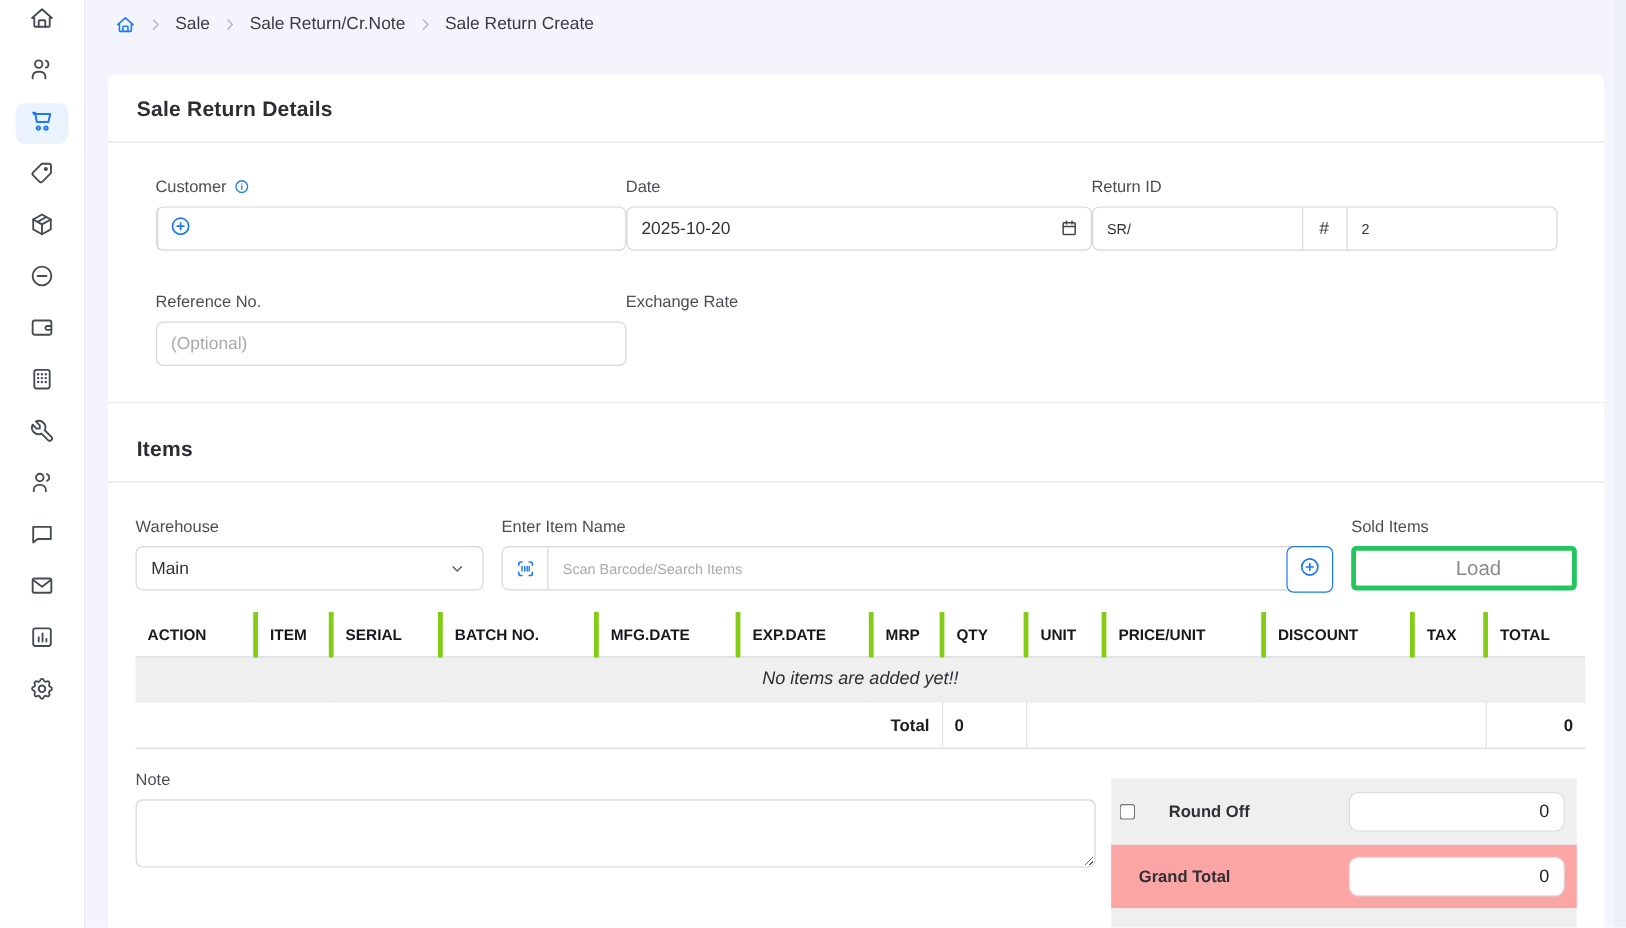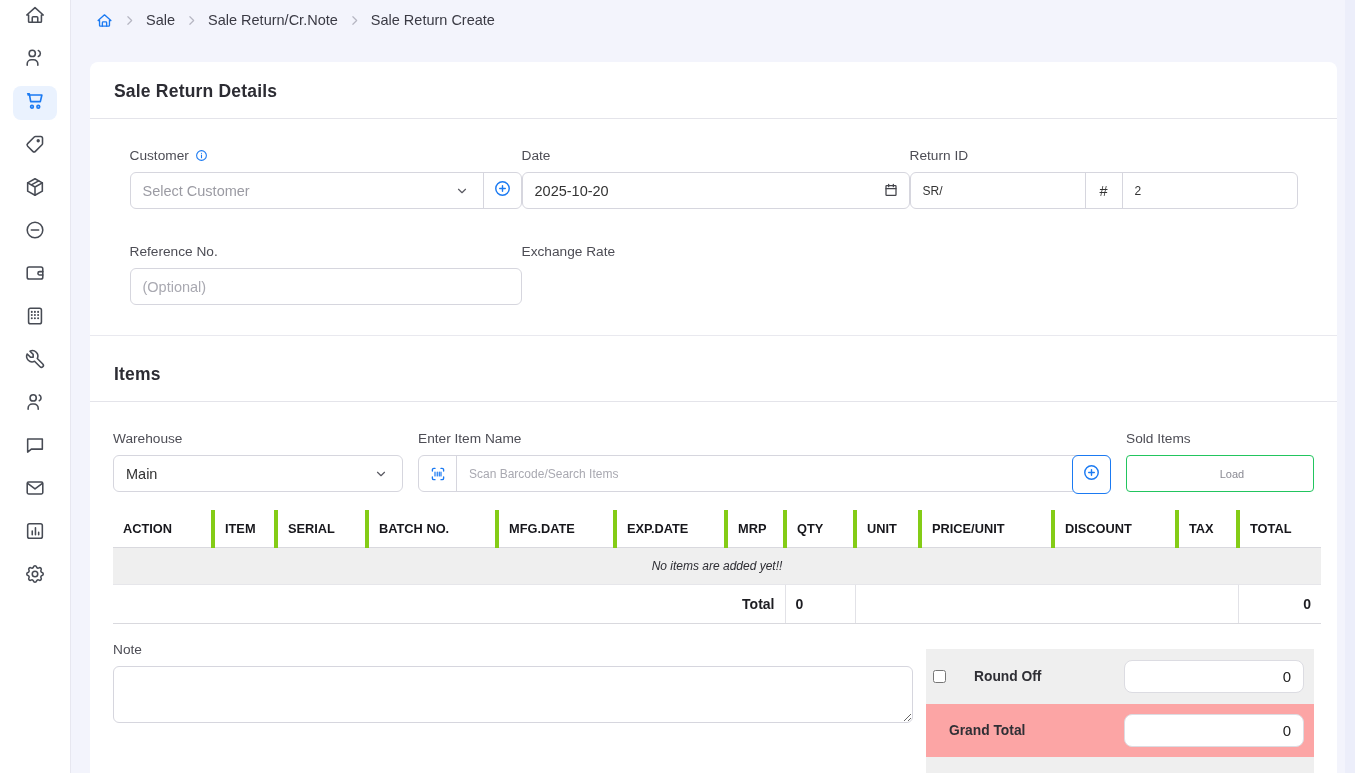--- a/index.html
+++ b/index.html
@@ -92,36 +92,36 @@
   }
   .scan-plus {
     position:absolute; right:-1px; top:-1px; height:39px; width:39px;
     border:1px solid #1b7af2; border-radius:6px; background:#fff; color:#1b7af2;
     display:flex; align-items:center; justify-content:center; cursor:pointer;
   }
   
   .items-controls { display:flex; justify-content:space-between; }
   .icol-wh { width:290px; } .icol-scan { width:693px; } .icol-load { width:188px; }
   .load-btn {
-    width:100%; height:37px; background:#fff; border:1px solid #22c55e;
-    border-radius:4px; color:#8a8a93; font-size:11px; cursor:pointer;
+    width:100%; height:37px; background:#fff; border:4px solid #22c55e;
+    border-radius:4px; color:#8a8a93; font-size:17px; cursor:pointer;
     font-family:"Liberation Sans", sans-serif;
     padding-left:24px;
   }
   
   table.items-table { width:1208px; table-layout:fixed; border-collapse:collapse; margin-top:18px; }
   .items-table th {
     height:37px; font-size:12.8px; font-weight:700; color:#17171c;
     text-align:left; padding-left:10px; border-bottom:1px solid #d9d9de;
     white-space:nowrap; overflow:hidden;
   }
   .items-table th + th { border-left:4px solid #84cc16; }
   .empty-row td {
     height:37px; background:#efefef; text-align:center; font-style:italic;
-    font-size:12px; color:#2d2d33; border-bottom:1px solid #e6e6ea;
+    font-size:15px; color:#2d2d33; border-bottom:1px solid #e6e6ea;
   }
   .total-row td { height:39px; font-size:14px; font-weight:700; color:#1d1d22; border-bottom:1px solid #d9d9de; }
   .total-row td + td { border-left:1px solid #e2e2e7; }
   .total-row .t-label { text-align:right; padding-right:10px; }
   .total-row .t-qty { padding-left:10px; }
   .total-row .t-total { text-align:right; padding-right:10px; }
   
   .note-summary { display:flex; justify-content:space-between; margin-top:18px; }
   .note-col { width:800px; }
   .note-col textarea {
@@ -283,28 +283,20 @@
           <label class="flabel">
             <span>Customer</span>
             <span class="info-ic">
                 <svg width="13" height="13" viewBox="0 0 24 24" fill="none" stroke="currentColor" stroke-width="2" stroke-linecap="round">
                   <circle cx="12" cy="12" r="9"></circle>
                   <path d="M12 11v5M12 8h.01"></path>
                 </svg>
               </span>
           </label>
           <div class="igroup">
-            <div class="ig-select">
-              <span class="val ph">Select Customer</span>
-              <span class="chev">
-                  <svg width="14" height="14" viewBox="0 0 24 24" fill="none" stroke="currentColor" stroke-width="2" stroke-linecap="round" stroke-linejoin="round">
-                    <path d="M6 9l6 6 6-6"></path>
-                  </svg>
-                </span>
-            </div>
             <div class="ig-addon">
               <span><svg width="19" height="19" viewBox="0 0 24 24" fill="none" stroke="currentColor" stroke-width="1.8" stroke-linecap="round">
                     <circle cx="12" cy="12" r="8.5"></circle>
                     <path d="M12 8.5v7M8.5 12h7"></path>
                   </svg></span>
             </div>
           </div>
         </div>
         <div class="fcol-b">
           <label class="flabel">

